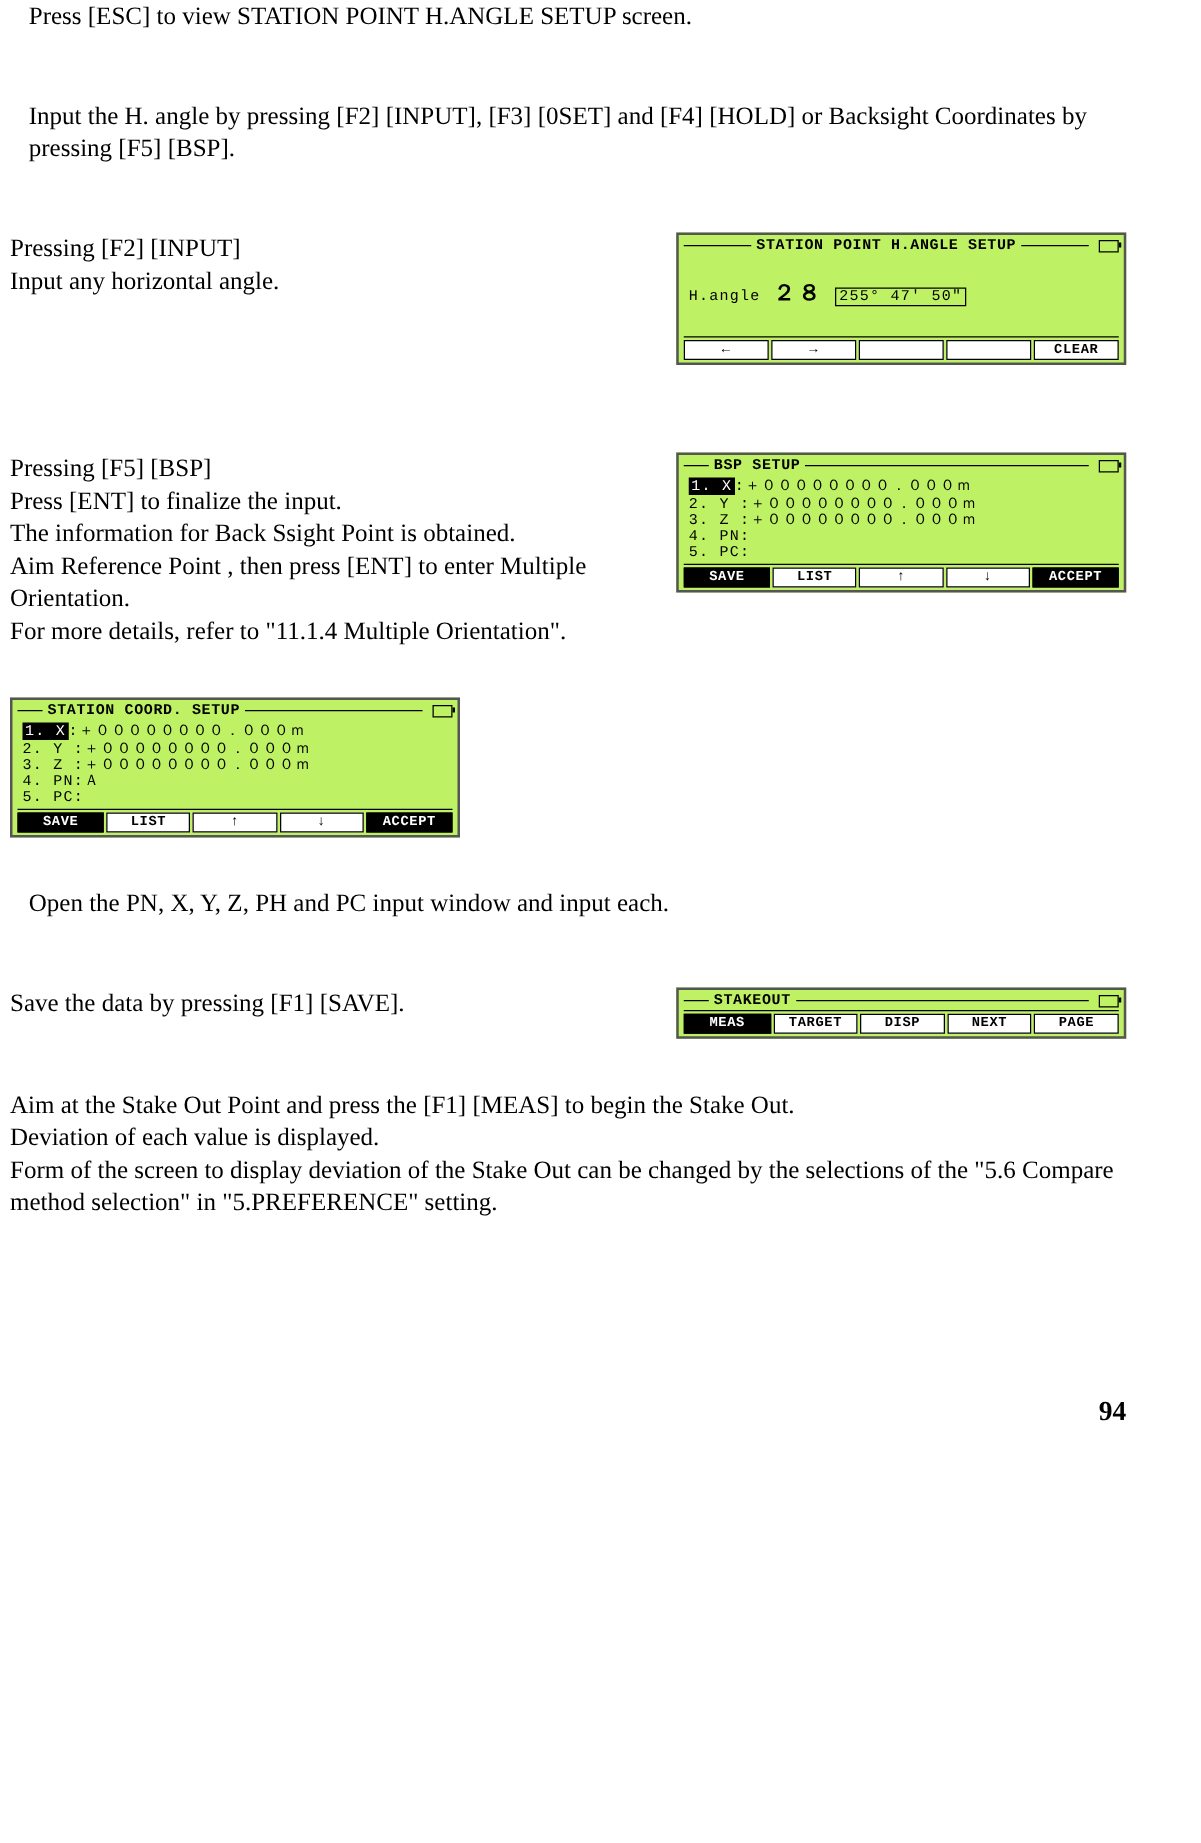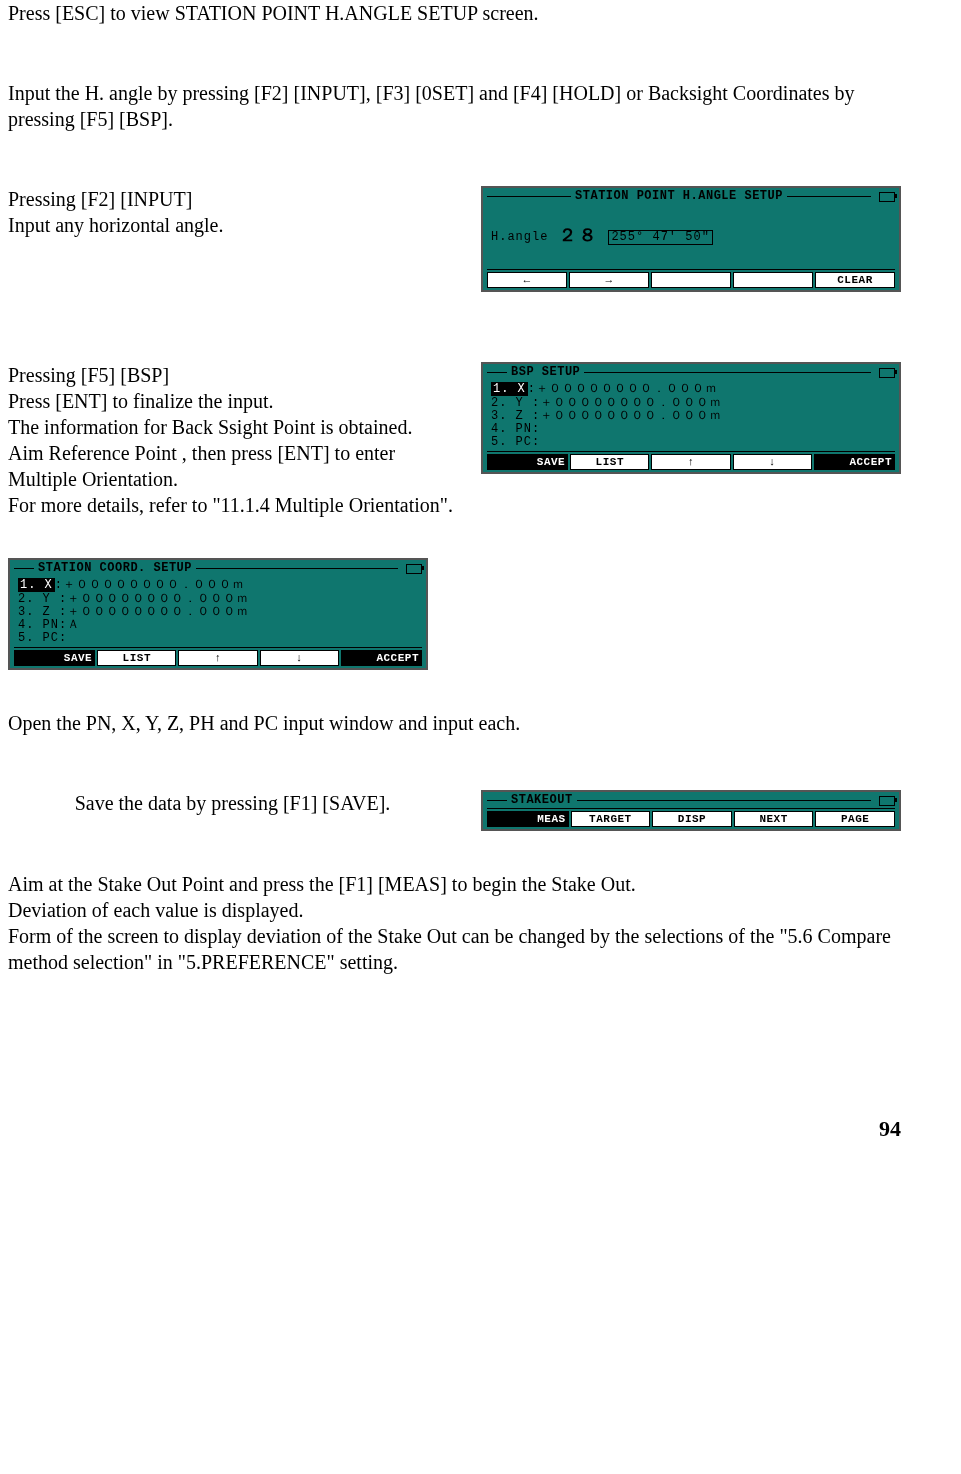--- a/index.html
+++ b/index.html
@@ -6,33 +6,33 @@
   body {
     font-family: "Times New Roman", Times, serif;
     font-size: 20px;
     width: 961px;
     margin: 0;
     padding: 0 60px 0 8px;
     box-sizing: border-box;
     line-height: 1.3;
     color: #000;
   }
-  .para { margin: 0 0 24px 0; }
+  .para { margin: 0 0 24px 15px; }
   .section { margin-bottom: 40px; }
   .row { display: flex; align-items: flex-start; gap: 24px; }
   .left-col { flex: 1 1 auto; }
   .right-col { flex: 0 0 auto; }
   .lcd {
     border: 2px solid #555;
-    width: 420px;
+    width: 360px;
     box-sizing: border-box;
     font-family: "Courier New", monospace;
     font-size: 12px;
     line-height: 1.1;
-    background: #0f766e;
+    background: #bef264;
     padding: 2px 4px 2px 4px;
   }
   .lcd-title-row {
     display: flex;
     align-items: center;
     gap: 4px;
     letter-spacing: 0.5px;
     font-weight: bold;
   }
   .lcd-title-row .line {
@@ -57,21 +57,21 @@
     text-align: center;
     font-weight: bold;
     font-size: 11px;
     letter-spacing: 0.5px;
     padding: 0 1px;
     min-height: 14px;
     line-height: 14px;
     background: #fff;
   }
   .fn.inv { background: #000; color: #fff; }
-  .inv { background: #000; color: #fff; padding: 0 2px; text-align: right; }
+  .inv { background: #000; color: #fff; padding: 0 2px; }
   .batt {
     display: inline-block;
     width: 14px; height: 8px;
     border: 1.5px solid #000;
     position: relative;
     margin-left: 4px;
     vertical-align: middle;
   }
   .batt::after {
     content: "";
@@ -179,21 +179,21 @@
         </div>
     </div>
   </div>
 </div>
 
 <p class="para">Open the PN, X, Y, Z, PH and PC input window and input each.</p>
 
 <div class="spacer"></div>
 
 <div class="row section">
-  <div class="left-col" style="display:flex; flex-direction:row; justify-content:center;">
+  <div class="left-col" style="display:flex; flex-direction:row; justify-content:space-between;">
     <div>Save the data by pressing [F1] [SAVE].</div>
   </div>
   <div class="right-col">
     <div class="lcd">
       <div class="lcd-title-row">
         <span class="line" style="flex:0 0 20px"></span>
         <span>STAKEOUT</span>
         <span class="line"></span>
         <span class="batt"></span>
       </div>

